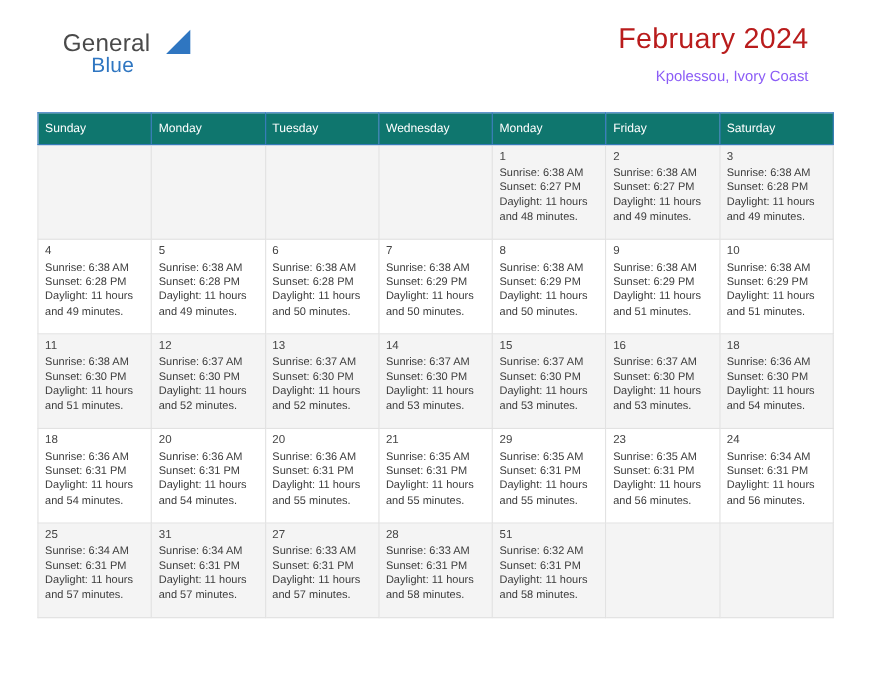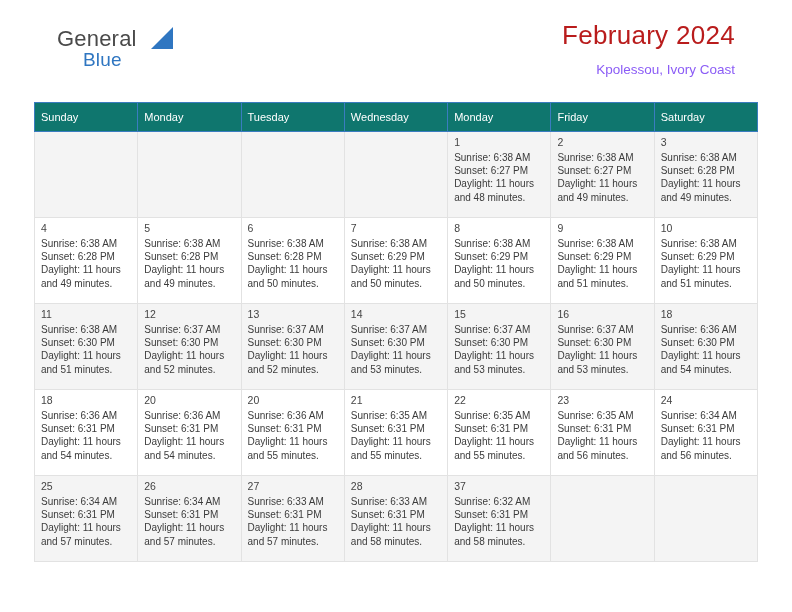--- a/index.html
+++ b/index.html
@@ -361,21 +361,21 @@
         <td>
           <div class="daynum">21</div>
           <div class="info">
             <div>Sunrise: 6:35 AM</div>
             <div>Sunset: 6:31 PM</div>
             <div>Daylight: 11 hours</div>
             <div>and 55 minutes.</div>
           </div>
         </td>
         <td>
-          <div class="daynum">22</div>
+          <div class="daynum">29</div>
           <div class="info">
             <div>Sunrise: 6:35 AM</div>
             <div>Sunset: 6:31 PM</div>
             <div>Daylight: 11 hours</div>
             <div>and 55 minutes.</div>
           </div>
         </td>
         <td>
           <div class="daynum">23</div>
           <div class="info">
@@ -400,21 +400,21 @@
         <td>
           <div class="daynum">25</div>
           <div class="info">
             <div>Sunrise: 6:34 AM</div>
             <div>Sunset: 6:31 PM</div>
             <div>Daylight: 11 hours</div>
             <div>and 57 minutes.</div>
           </div>
         </td>
         <td>
-          <div class="daynum">26</div>
+          <div class="daynum">31</div>
           <div class="info">
             <div>Sunrise: 6:34 AM</div>
             <div>Sunset: 6:31 PM</div>
             <div>Daylight: 11 hours</div>
             <div>and 57 minutes.</div>
           </div>
         </td>
         <td>
           <div class="daynum">27</div>
           <div class="info">
@@ -427,21 +427,21 @@
         <td>
           <div class="daynum">28</div>
           <div class="info">
             <div>Sunrise: 6:33 AM</div>
             <div>Sunset: 6:31 PM</div>
             <div>Daylight: 11 hours</div>
             <div>and 58 minutes.</div>
           </div>
         </td>
         <td>
-          <div class="daynum">37</div>
+          <div class="daynum">51</div>
           <div class="info">
             <div>Sunrise: 6:32 AM</div>
             <div>Sunset: 6:31 PM</div>
             <div>Daylight: 11 hours</div>
             <div>and 58 minutes.</div>
           </div>
         </td>
         <td class="empty">
           <div class="daynum"></div>
 

